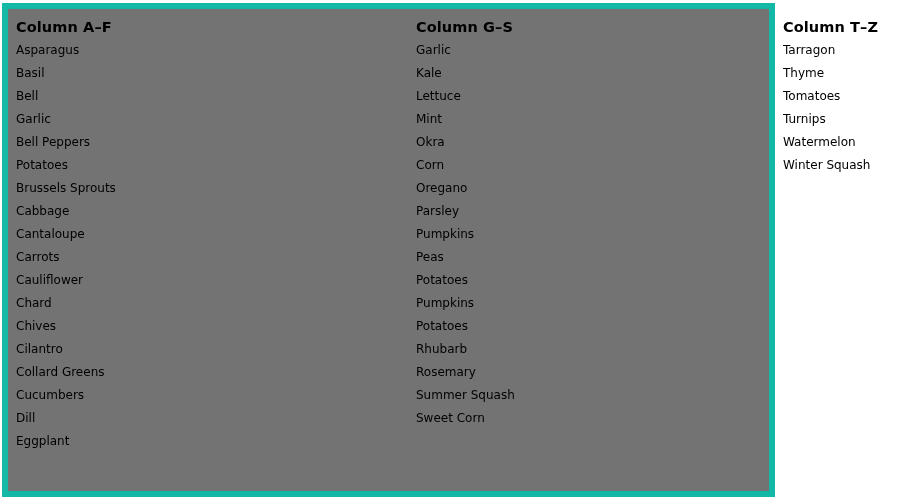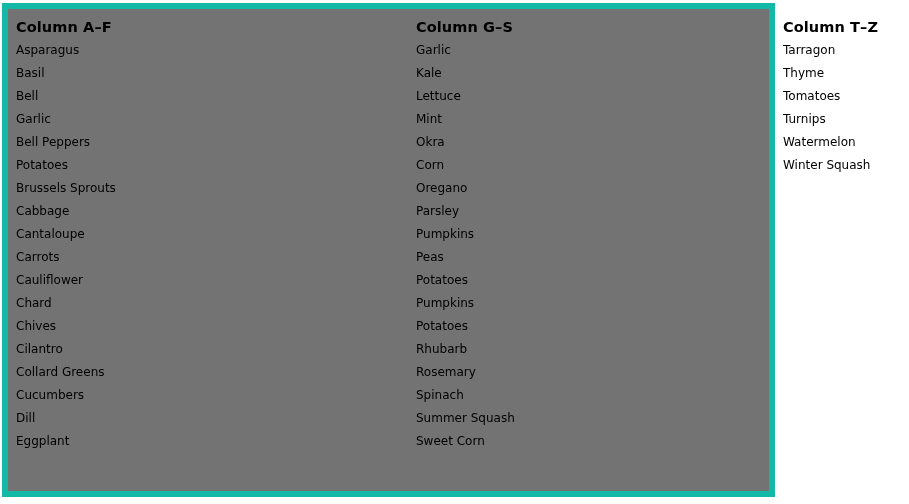--- a/index.html
+++ b/index.html
@@ -106,21 +106,20 @@
         <li class="item">Corn</li>
         <li class="item">Oregano</li>
         <li class="item">Parsley</li>
         <li class="item">Pumpkins</li>
         <li class="item">Peas</li>
         <li class="item">Potatoes</li>
         <li class="item">Pumpkins</li>
         <li class="item">Potatoes</li>
         <li class="item">Rhubarb</li>
         <li class="item">Rosemary</li>
-        <li class="item">Spinach</li>
         <li class="item">Summer Squash</li>
         <li class="item">Sweet Corn</li>
       </ul>
     </div>
 
     <div class="column column-3">
       <div class="column-header">Column T–Z</div>
       <ul class="item-list">
         <li class="item">Tarragon</li>
         <li class="item">Thyme</li>

